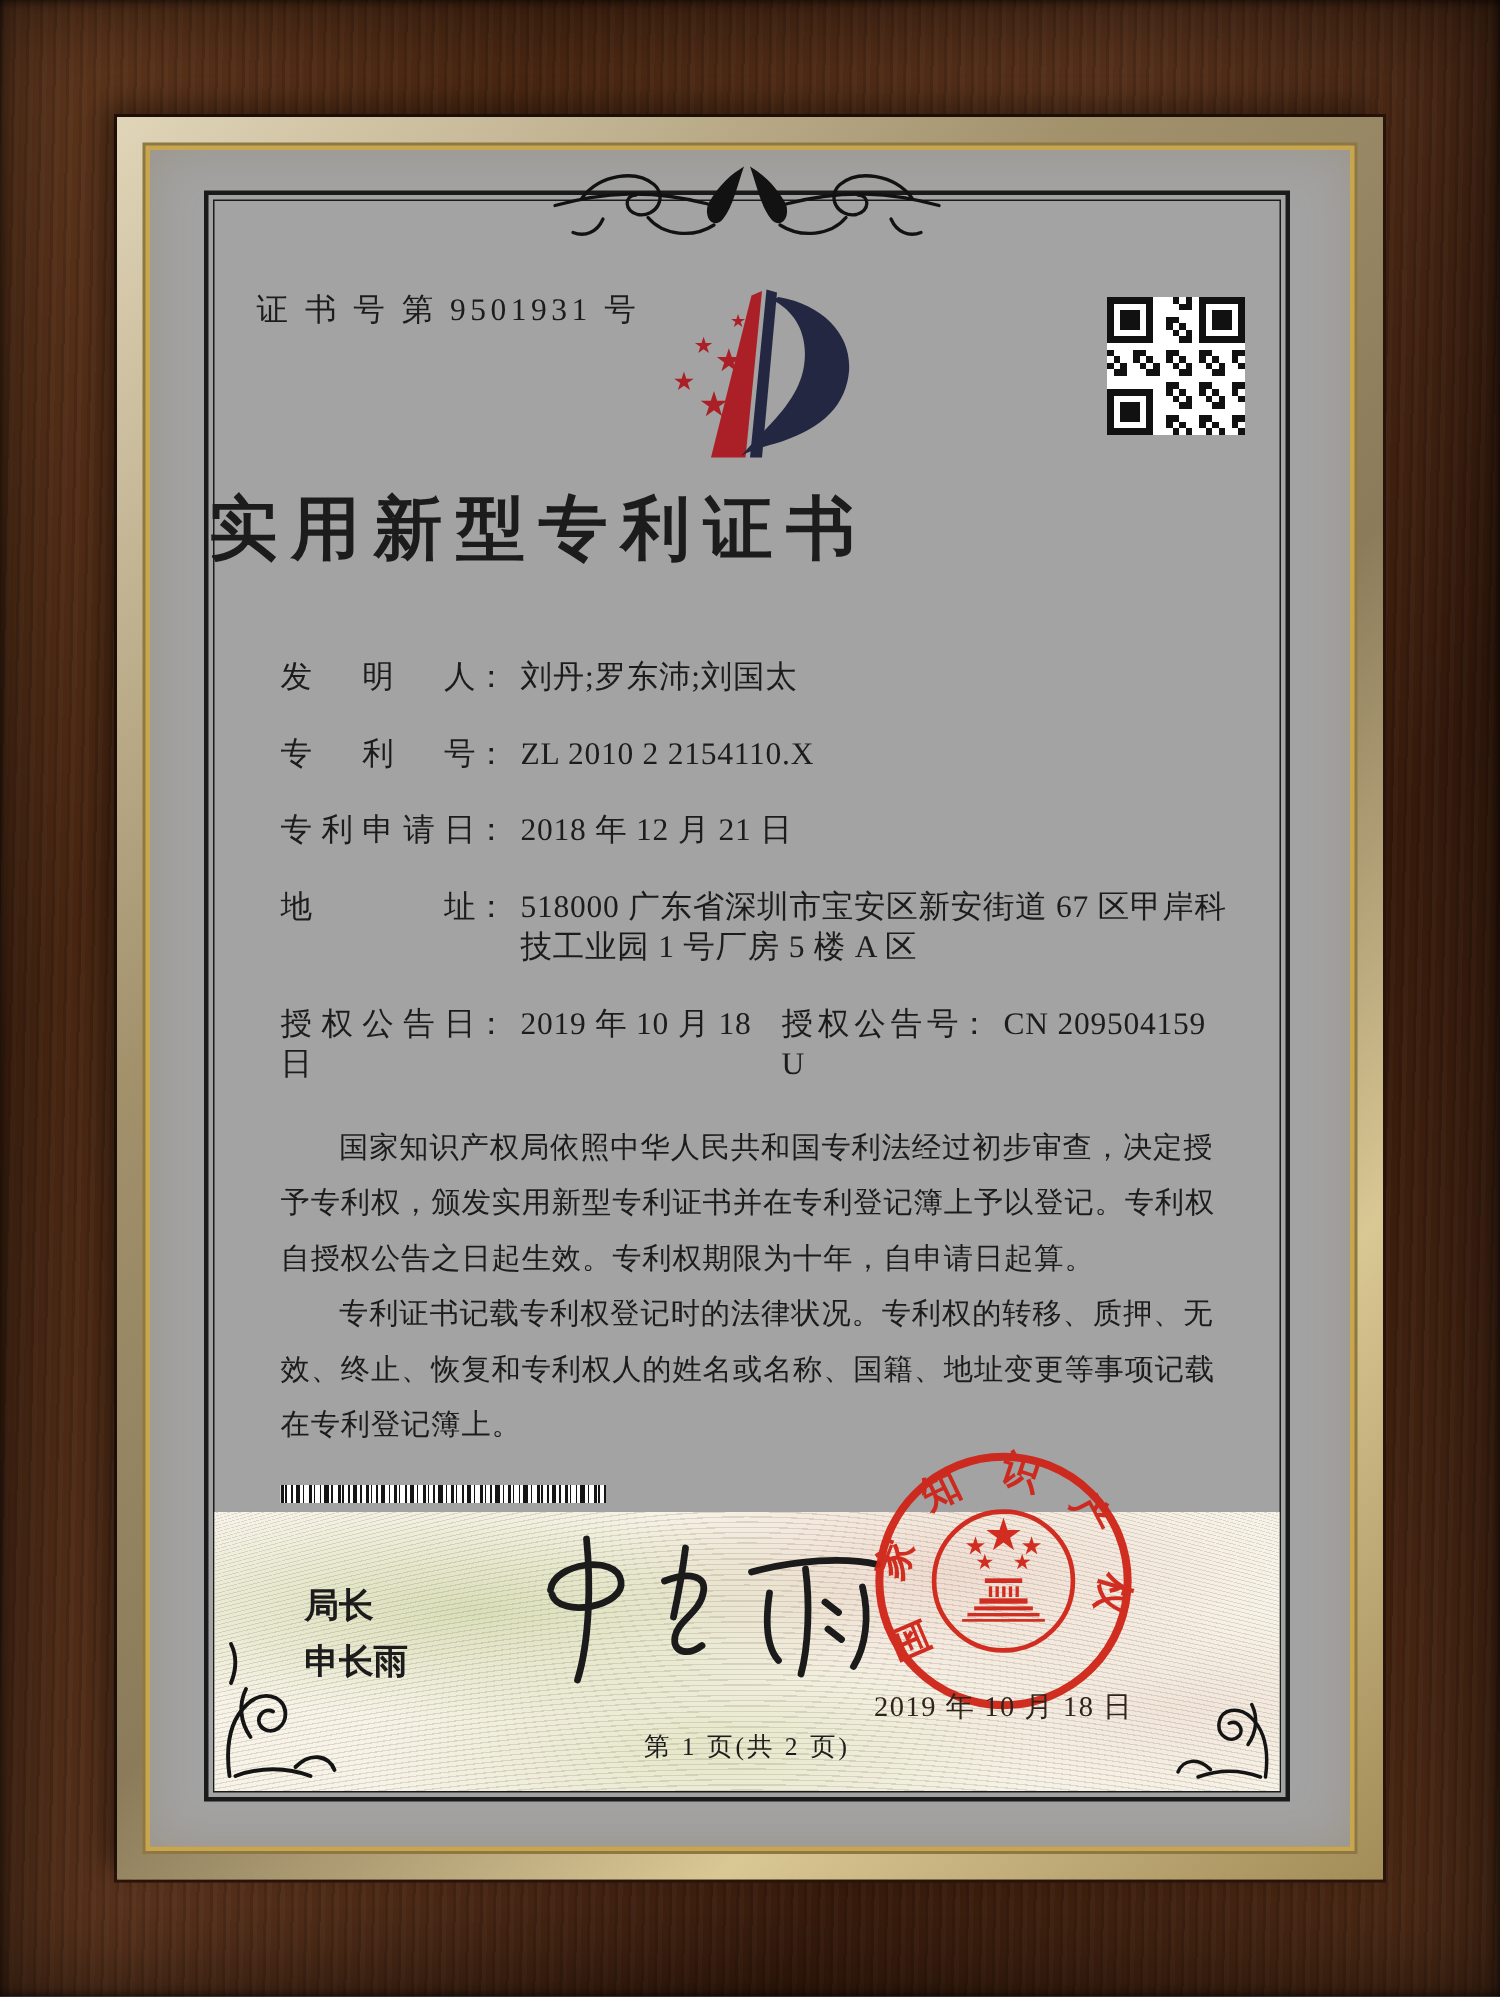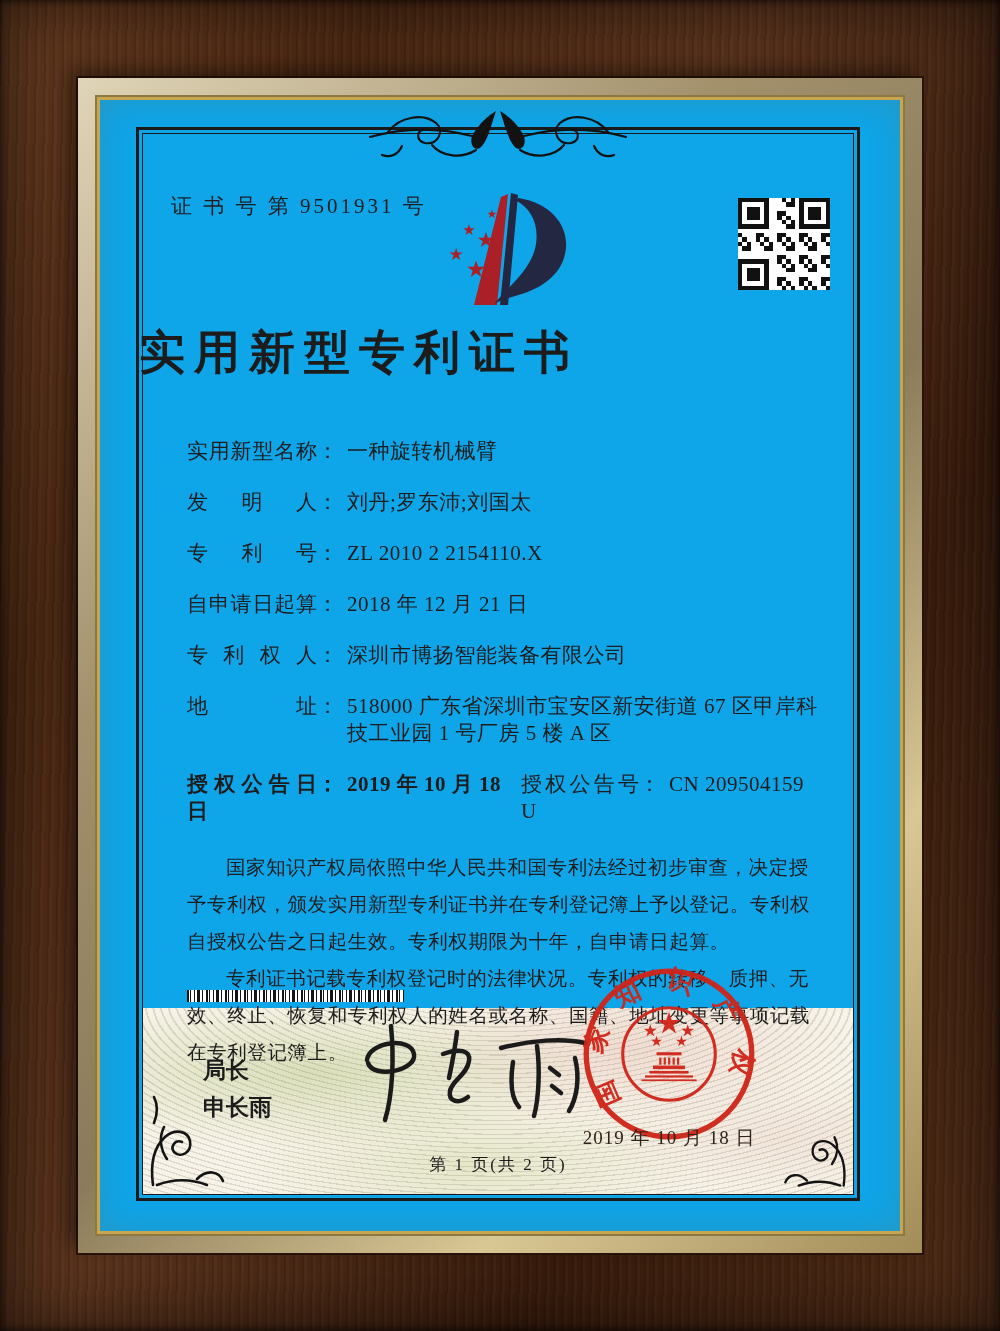--- a/index.html
+++ b/index.html
@@ -10,21 +10,21 @@
   
   .wood{position:absolute;inset:0;
     background:
       repeating-linear-gradient(91deg, rgba(0,0,0,.10) 0 2px, rgba(255,255,255,.025) 2px 5px, transparent 5px 9px),
       linear-gradient(118deg,#63391f 0%,#4a2712 22%,#58321c 45%,#371b0c 72%,#4e2b16 100%);}
   .wood::after{content:'';position:absolute;inset:0;
     box-shadow:inset 0 0 70px rgba(0,0,0,.6), inset 0 0 8px rgba(0,0,0,.85);}
   .bevel{position:absolute;inset:78px;
     background:linear-gradient(135deg,#e0d5b8 0%,#a3916c 32%,#8b7b5a 55%,#d9c794 78%,#a28c58 100%);
     box-shadow:-9px -9px 18px rgba(0,0,0,.40), 0 0 0 2px #2a150b;}
-  .paper{position:absolute;inset:100px;background:#0ea5e9;
+  .paper{position:absolute;inset:100px;background:#a3a3a3;
     box-shadow:0 0 0 3px #c8a64f, 0 0 0 5px #8d7843, inset 0 0 34px rgba(128,102,52,.22);}
 
   
   .cert{position:absolute;left:36px;right:40px;top:27px;bottom:30px;border:3px solid #1a1a1a;}
   .cert::before{content:'';position:absolute;inset:3px;border:1px solid #1a1a1a;pointer-events:none;}
 
   .ornament{position:absolute;top:-26px;left:50%;transform:translateX(-50%);}
   .corner-fl{position:absolute;bottom:5px;z-index:3;}
   .corner-fl.left{left:6px;}
   .corner-fl.right{right:6px;transform:scaleX(-1);}
@@ -40,21 +40,21 @@
   
   .content{position:absolute;top:308px;left:48px;right:36px;z-index:2;font-size:21px;}
   .frow{margin-bottom:24px;line-height:27px;}
   .flabel{display:inline-block;min-width:130px;text-align:justify;text-align-last:justify;
     text-justify:inter-character;vertical-align:top;}
   .flabel.w2{min-width:118px;}
   .fcolon{margin-right:9px;vertical-align:top;}
   .fvalue{letter-spacing:.5px;vertical-align:top;}
   .fvalue.addr{display:inline-block;max-width:472px;}
   .frow.dbl{display:flex;}
-  .fg1{width:334px;flex:none;font-weight:bold;}
+  .fg1{width:334px;flex:none;}
   .paras{margin-top:12px;font-size:19.5px;line-height:37px;letter-spacing:.6px;}
   .paras p{margin:0;text-indent:2em;}
 
   
   .band{position:absolute;left:4px;right:4px;bottom:4px;top:878px;z-index:1;
     background:
       repeating-radial-gradient(140% 110% at 50% -60%, rgba(120,108,82,.20) 0 1px, transparent 1px 4px),
       radial-gradient(55% 55% at 24% 35%, rgba(168,190,108,.38), transparent 72%),
       radial-gradient(45% 60% at 68% 22%, rgba(228,186,176,.42), transparent 70%),
       radial-gradient(45% 55% at 46% 85%, rgba(196,206,142,.34), transparent 72%),
@@ -222,33 +222,27 @@
               <rect x="17" y="20" width="1" height="1"></rect>
               <rect x="20" y="20" width="1" height="1"></rect>
             </g>
         </svg>
       </div>
 
       <div class="title">实用新型专利证书</div>
 
       <div class="content">
         <div class="frow">
-          <span class="flabel">实用新型名称</span><span class="fcolon">：</span><span class="fvalue">一种旋转机械臂</span>
-        </div>
-        <div class="frow">
           <span class="flabel">发明人</span><span class="fcolon">：</span><span class="fvalue">刘丹;罗东沛;刘国太</span>
         </div>
         <div class="frow">
           <span class="flabel">专利号</span><span class="fcolon">：</span><span class="fvalue">ZL 2010 2 2154110.X</span>
         </div>
         <div class="frow">
-          <span class="flabel">自申请日起算</span><span class="fcolon">：</span><span class="fvalue">2018 年 12 月 21 日</span>
-        </div>
-        <div class="frow">
-          <span class="flabel">专利权人</span><span class="fcolon">：</span><span class="fvalue">深圳市博扬智能装备有限公司</span>
+          <span class="flabel">专利申请日</span><span class="fcolon">：</span><span class="fvalue">2018 年 12 月 21 日</span>
         </div>
         <div class="frow">
           <span class="flabel">地址</span><span class="fcolon">：</span><span class="fvalue addr">518000 广东省深圳市宝安区新安街道 67 区甲岸科技工业园 1 号厂房 5 楼 A 区</span>
         </div>
         <div class="frow dbl">
           <div class="fg1">
             <span class="flabel">授权公告日</span><span class="fcolon">：</span><span class="fvalue">2019 年 10 月 18 日</span>
           </div>
           <div>
             <span class="flabel w2">授权公告号</span><span class="fcolon">：</span><span class="fvalue">CN 209504159 U</span>

